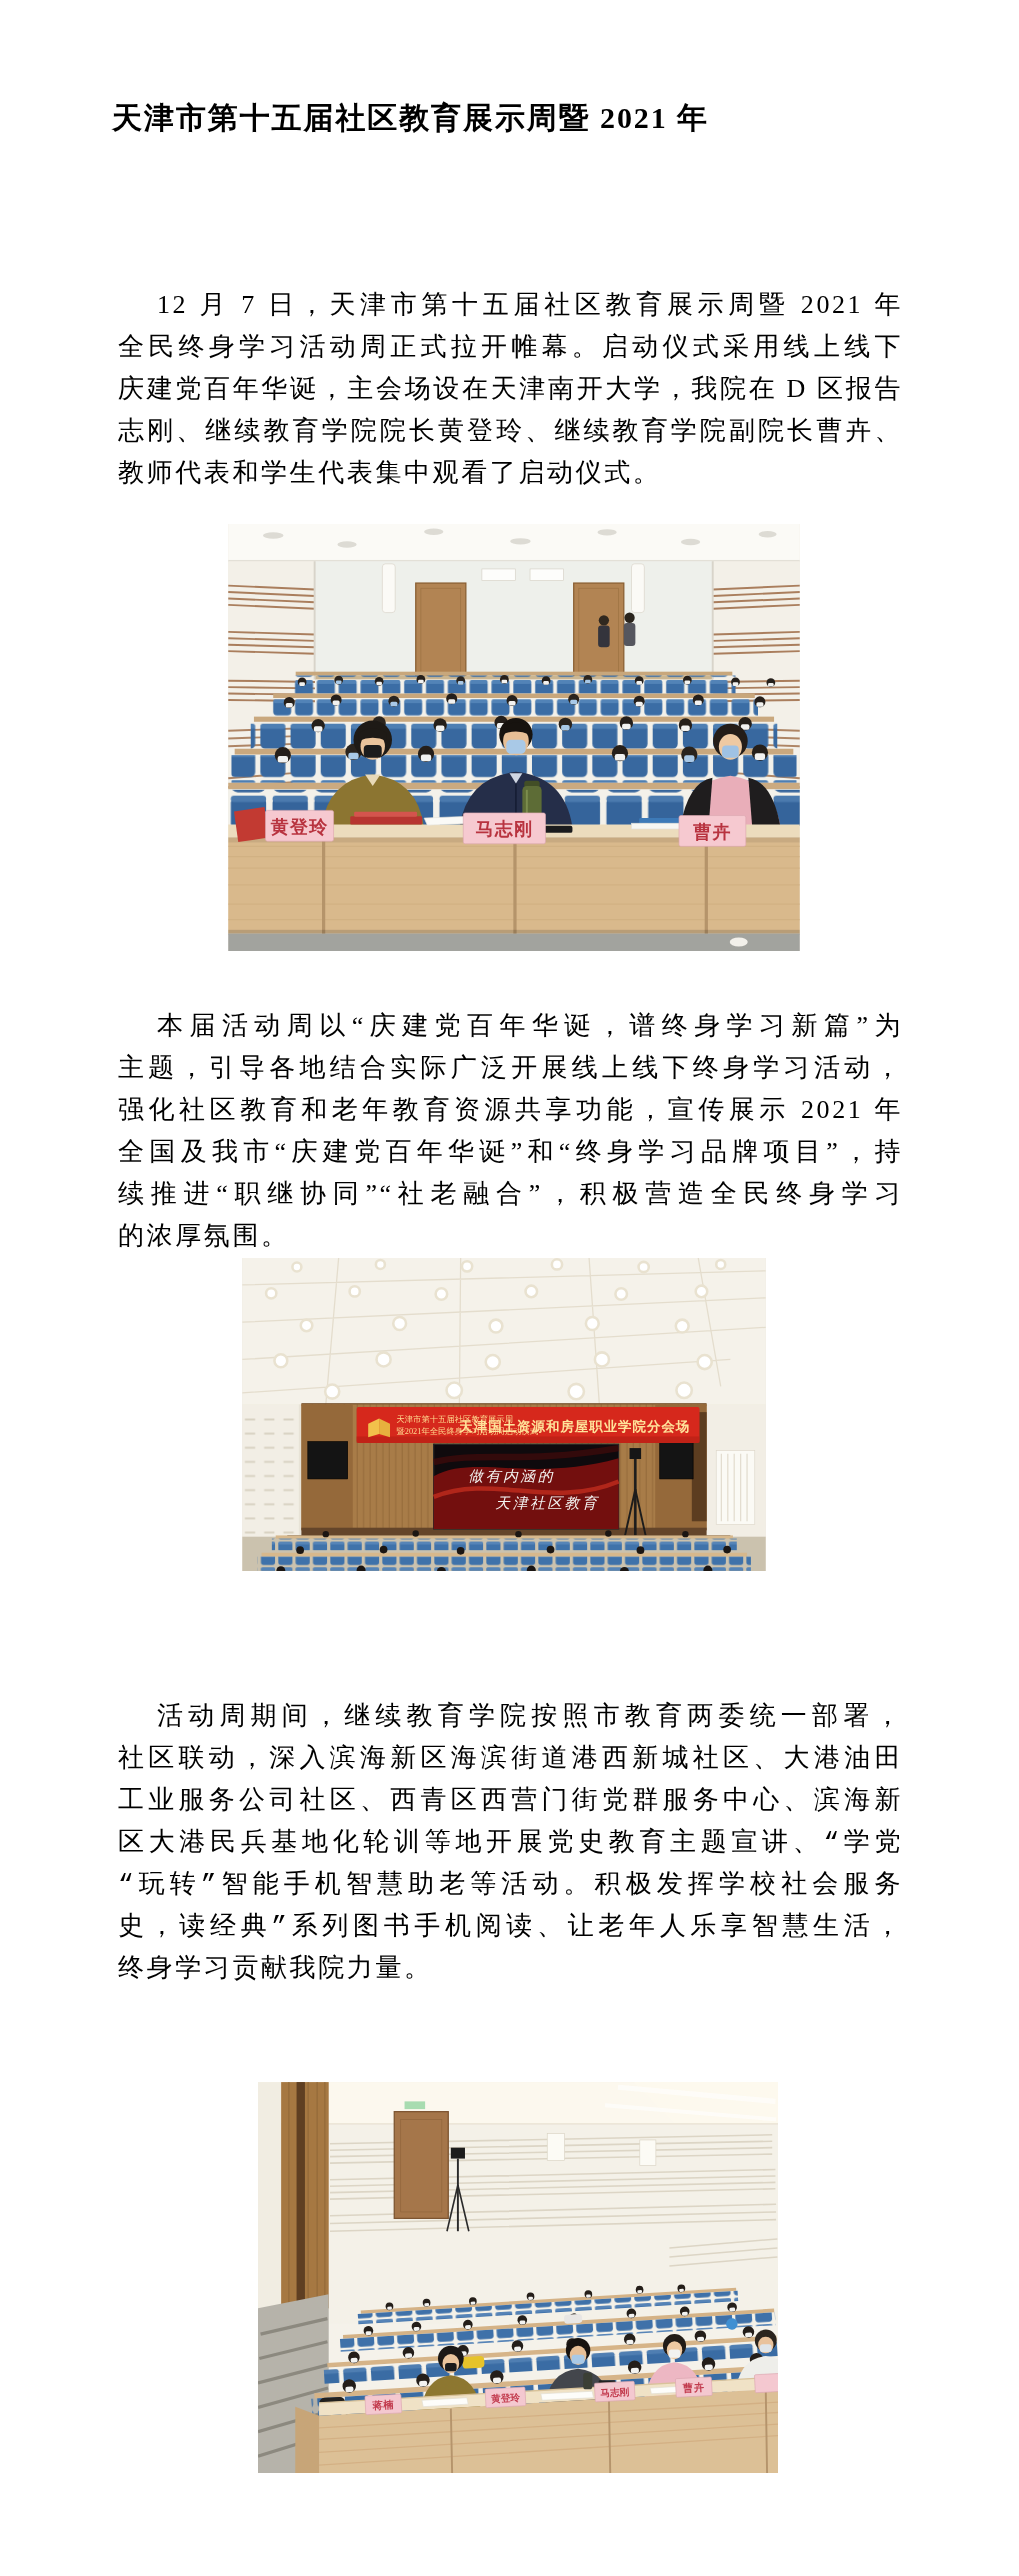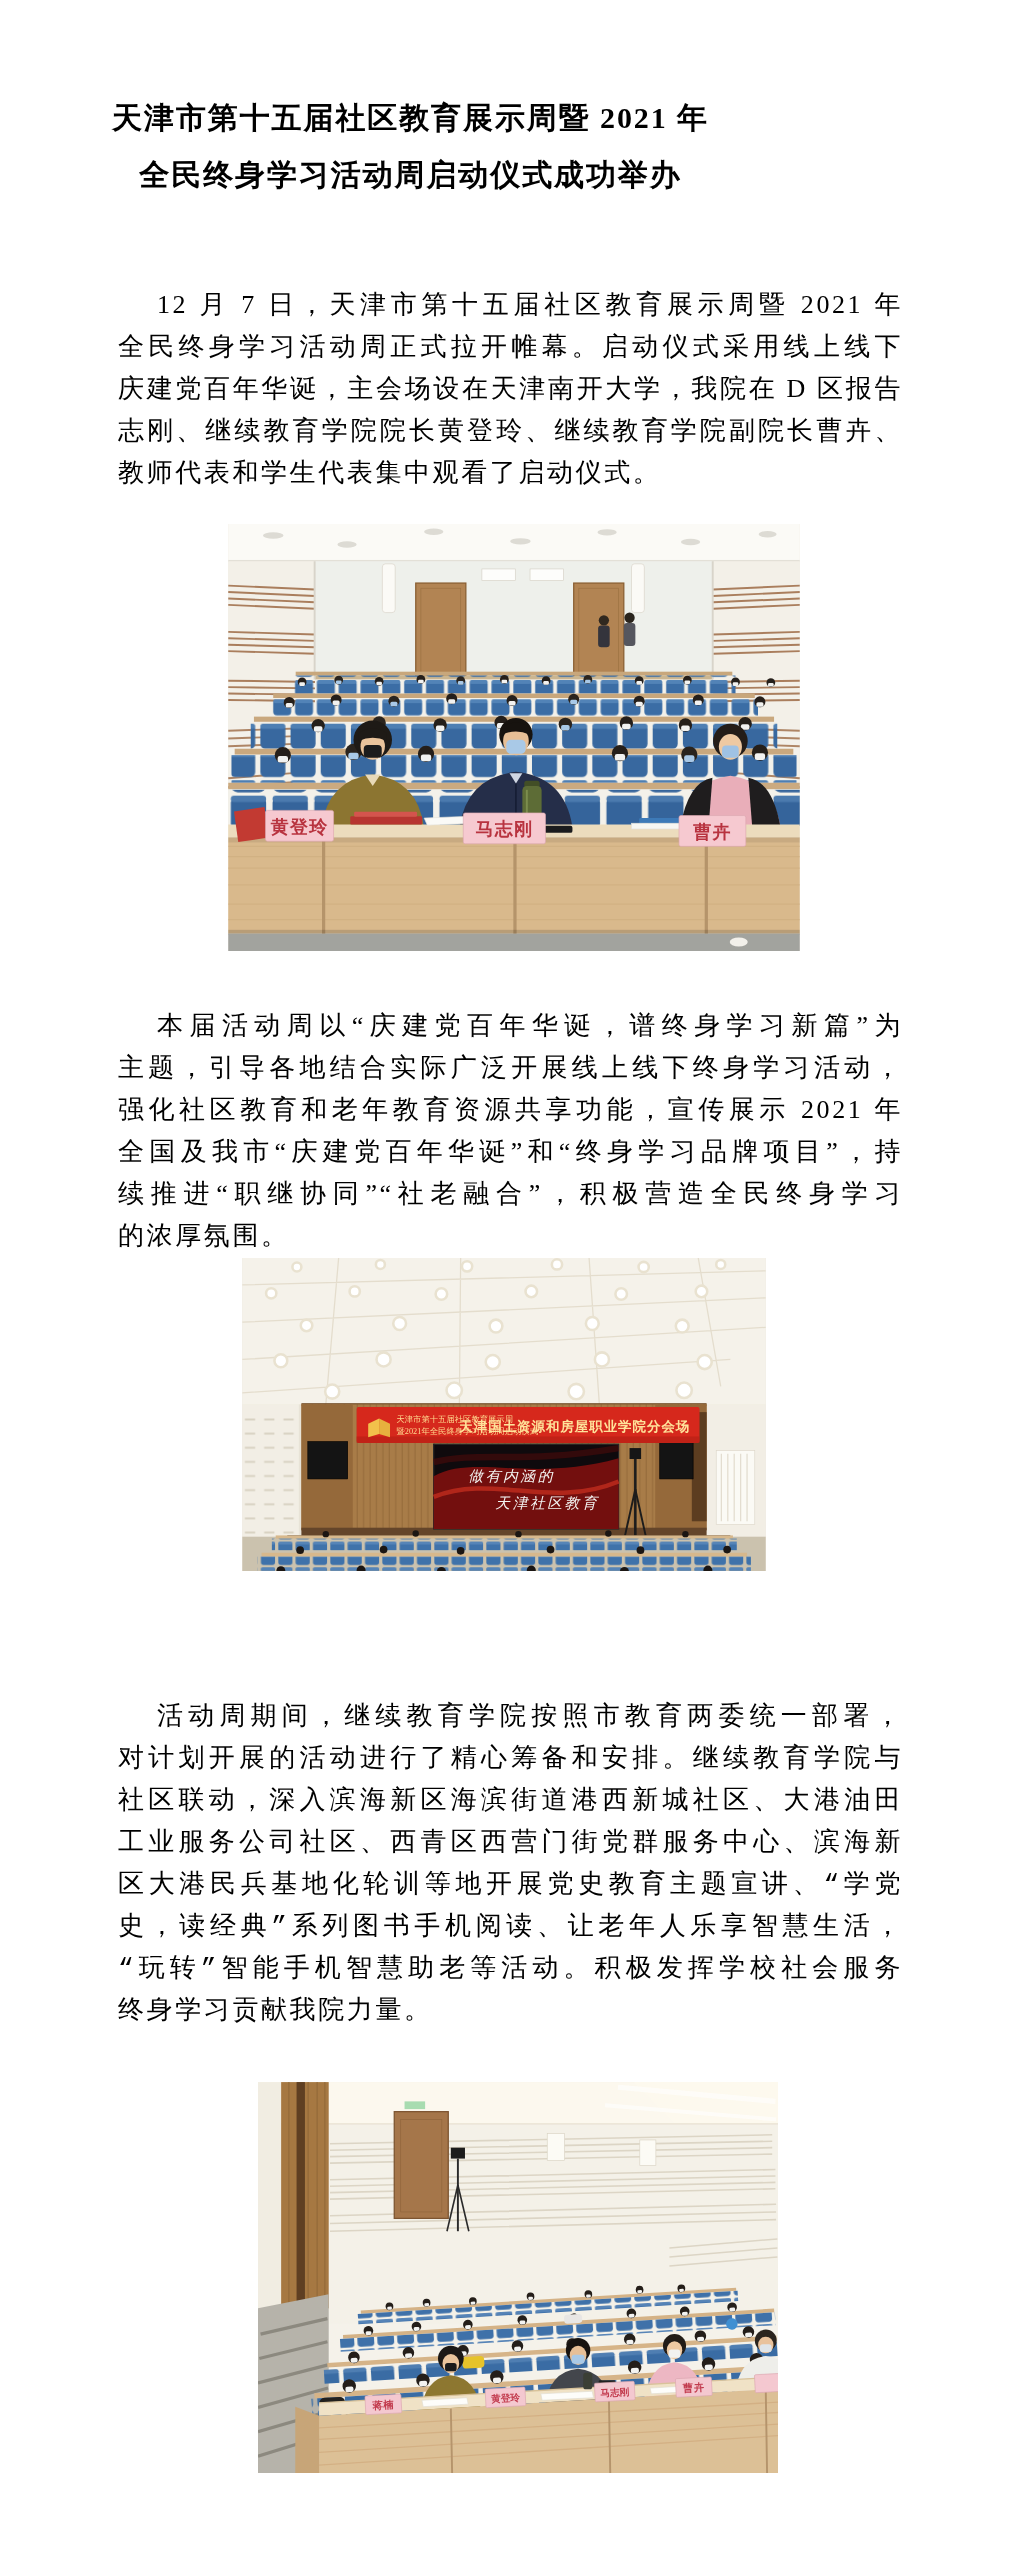--- a/index.html
+++ b/index.html
@@ -25,21 +25,20 @@
   svg text { font-family:"Liberation Serif","DejaVu Serif",serif; }
   .placard-t { font-weight:bold; }
 </style>
 </head>
 <body>
 
 <div class="page">
 
   <div class="title">
     <div>天津市第十五届社区教育展示周暨 2021 年</div>
-    <div>全民终身学习活动周启动仪式成功举办</div>
   </div>
 
   <div class="para" style="top:260px;">
     <div class="ln first">12 月 7 日，天津市第十五届社区教育展示周暨 2021 年</div>
     <div class="ln">全民终身学习活动周正式拉开帷幕。启动仪式采用线上线下</div>
     <div class="ln">庆建党百年华诞，主会场设在天津南开大学，我院在 D 区报告</div>
     <div class="ln">志刚、继续教育学院院长黄登玲、继续教育学院副院长曹卉、</div>
     <div class="ln last">教师代表和学生代表集中观看了启动仪式。</div>
   </div>
 
@@ -389,26 +388,25 @@
       <circle cx="555" cy="584" r="15"></circle>
           <rect x="533" y="596" width="44" height="16" rx="7" fill="#23201c"></rect>
       <circle cx="95" cy="585" r="13"></circle>
           <rect x="75" y="596" width="40" height="16" rx="7" fill="#2a2622"></rect>
     </g>
   </svg>
   </div>
 
   <div class="para" style="top:1672px;font-family:Liberation Mono, monospace;">
     <div class="ln first">活动周期间，继续教育学院按照市教育两委统一部署，</div>
-    <div class="ln">对计划开展的活动进行了精心筹备和安排。继续教育学院与</div>
     <div class="ln">社区联动，深入滨海新区海滨街道港西新城社区、大港油田</div>
     <div class="ln">工业服务公司社区、西青区西营门街党群服务中心、滨海新</div>
     <div class="ln">区大港民兵基地化轮训等地开展党史教育主题宣讲、“学党</div>
+    <div class="ln">“玩转”智能手机智慧助老等活动。积极发挥学校社会服务</div>
     <div class="ln">史，读经典”系列图书手机阅读、让老年人乐享智慧生活，</div>
-    <div class="ln">“玩转”智能手机智慧助老等活动。积极发挥学校社会服务</div>
     <div class="ln last">终身学习贡献我院力量。</div>
   </div>
 
   <div class="photo" style="top:2082px; left:258px; width:520px; height:391px;">
   <svg width="520" height="391" viewBox="0 0 809 608">
     <defs>
       <pattern id="c_sS" patternUnits="userSpaceOnUse" width="31" height="22">
             <rect x="2" y="2" width="26" height="18" rx="5" fill="#3f71a9"></rect>
             <rect x="2" y="2" width="26" height="4" rx="2" fill="#5583b7"></rect>
           </pattern>

